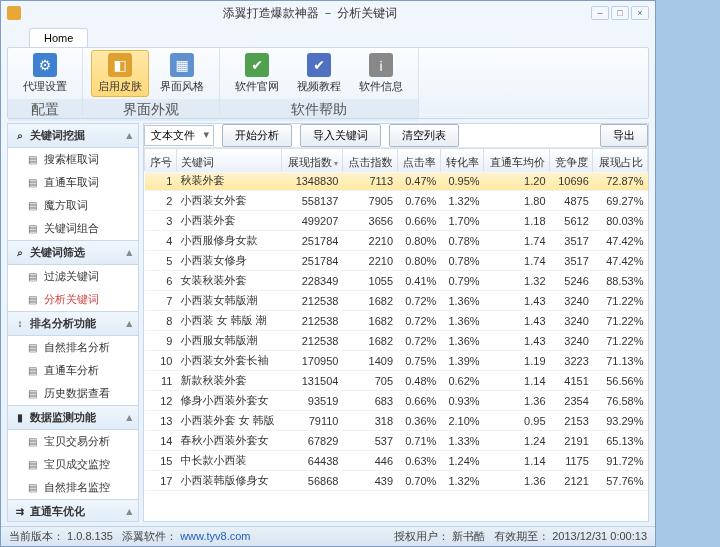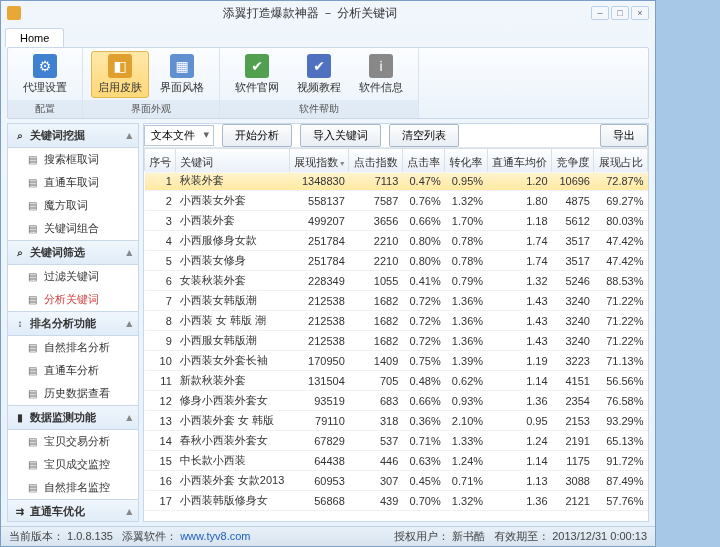--- a/index.html
+++ b/index.html
@@ -3,31 +3,31 @@
 <meta charset="utf-8">
 <style>
 * { margin: 0; padding: 0; box-sizing: border-box; font-family: "Microsoft YaHei", "SimSun", sans-serif; }
 body { background: #a8c8e8; width: 720px; height: 547px; overflow: hidden; font-size: 11px; }
 .window { background: linear-gradient(#f0f6fc, #e8f2fc); width: 656px; height: 547px; display: flex; flex-direction: column; border: 1px solid #7a9ec8; }
 .titlebar { height: 24px; display: flex; align-items: center; padding: 0 6px; }
 .title-icon { width: 14px; height: 14px; background: #e8a838; border-radius: 2px; margin-right: 8px; }
 .title-text { flex: 1; text-align: center; color: #333; font-size: 12px; }
 .win-btns { display: flex; gap: 2px; }
 .win-btn { width: 18px; height: 14px; border: 1px solid #b8d0e8; background: #f4f8fc; border-radius: 2px; font-size: 9px; text-align: center; line-height: 12px; color: #666; }
-.tabbar { height: 22px; padding-left: 4px; display: flex; align-items: flex-end; }
+.tabbar { height: 22px; padding-left: 28px; display: flex; align-items: flex-end; }
 .tab { background: #fff; border: 1px solid #c8d8e8; border-bottom: none; padding: 3px 14px; border-radius: 3px 3px 0 0; font-size: 11px; }
 .ribbon { background: linear-gradient(#fbfdff, #eaf2fa); border: 1px solid #c8d8e8; margin: 0 6px; height: 72px; display: flex; border-radius: 2px; }
 .ribbon-group { border-right: 1px solid #d8e4f0; display: flex; flex-direction: column; }
 .ribbon-items { display: flex; flex: 1; align-items: center; padding: 2px 8px; gap: 4px; }
 .ribbon-btn { display: flex; flex-direction: column; align-items: center; padding: 2px 6px; border-radius: 3px; cursor: pointer; }
 .ribbon-btn.active { background: linear-gradient(#ffe8a8, #ffd878); border: 1px solid #e0b850; }
 .ribbon-btn:not(.active) { border: 1px solid transparent; }
 .ribbon-icon { width: 24px; height: 24px; border-radius: 3px; margin-bottom: 2px; display: flex; align-items: center; justify-content: center; font-size: 14px; }
 .ribbon-label { font-size: 11px; color: #333; white-space: nowrap; }
-.ribbon-caption { text-align: center; font-size: 10px; color: #555; padding: 2px 0; background: rgba(200,216,232,0.3); }
+.ribbon-caption { text-align: center; font-size: 14px; color: #555; padding: 2px 0; background: rgba(200,216,232,0.3); }
 .content { flex: 1; display: flex; margin: 4px 6px; gap: 4px; overflow: hidden; }
 .sidebar { width: 132px; background: #fff; border: 1px solid #c8d8e8; display: flex; flex-direction: column; overflow-y: auto; }
 .side-panel-head { background: linear-gradient(#f0f6fc, #e0ecf8); border-bottom: 1px solid #c8d8e8; border-top: 1px solid #c8d8e8; padding: 4px 6px; font-size: 11px; font-weight: bold; color: #333; display: flex; align-items: center; gap: 4px; }
 .side-panel-head:first-child { border-top: none; }
 .side-hicon { width: 12px; height: 12px; display: inline-flex; align-items: center; justify-content: center; font-size: 10px; }
 .side-item { padding: 4px 6px 4px 20px; font-size: 11px; color: #333; cursor: pointer; display: flex; align-items: center; gap: 4px; }
 .side-item.current { color: #d04040; }
 .side-iicon { width: 12px; height: 12px; display: inline-flex; font-size: 10px; color: #666; }
 .main { flex: 1; background: #fff; border: 1px solid #c8d8e8; display: flex; flex-direction: column; overflow: hidden; }
 .toolbar { padding: 0; display: flex; gap: 8px; align-items: center; border-bottom: 1px solid #e0e8f0; }
@@ -160,21 +160,21 @@
                 <td class="num">0.47%</td>
                 <td class="num">0.95%</td>
                 <td class="num">1.20</td>
                 <td class="num">10696</td>
                 <td class="num">72.87%</td>
               </tr>
               <tr>
                 <td class="num">2</td>
                 <td>小西装女外套</td>
                 <td class="num">558137</td>
-                <td class="num">7587</td>
+                <td class="num">7905</td>
                 <td class="num">0.76%</td>
                 <td class="num">1.32%</td>
                 <td class="num">1.80</td>
                 <td class="num">4875</td>
                 <td class="num">69.27%</td>
               </tr>
               <tr>
                 <td class="num">3</td>
                 <td>小西装外套</td>
                 <td class="num">499207</td>
@@ -311,31 +311,20 @@
                 <td>中长款小西装</td>
                 <td class="num">64438</td>
                 <td class="num">446</td>
                 <td class="num">0.63%</td>
                 <td class="num">1.24%</td>
                 <td class="num">1.14</td>
                 <td class="num">1175</td>
                 <td class="num">91.72%</td>
               </tr>
               <tr>
-                <td class="num">16</td>
-                <td>小西装外套 女款2013</td>
-                <td class="num">60953</td>
-                <td class="num">307</td>
-                <td class="num">0.45%</td>
-                <td class="num">0.71%</td>
-                <td class="num">1.13</td>
-                <td class="num">3088</td>
-                <td class="num">87.49%</td>
-              </tr>
-              <tr>
                 <td class="num">17</td>
                 <td>小西装韩版修身女</td>
                 <td class="num">56868</td>
                 <td class="num">439</td>
                 <td class="num">0.70%</td>
                 <td class="num">1.32%</td>
                 <td class="num">1.36</td>
                 <td class="num">2121</td>
                 <td class="num">57.76%</td>
               </tr>

